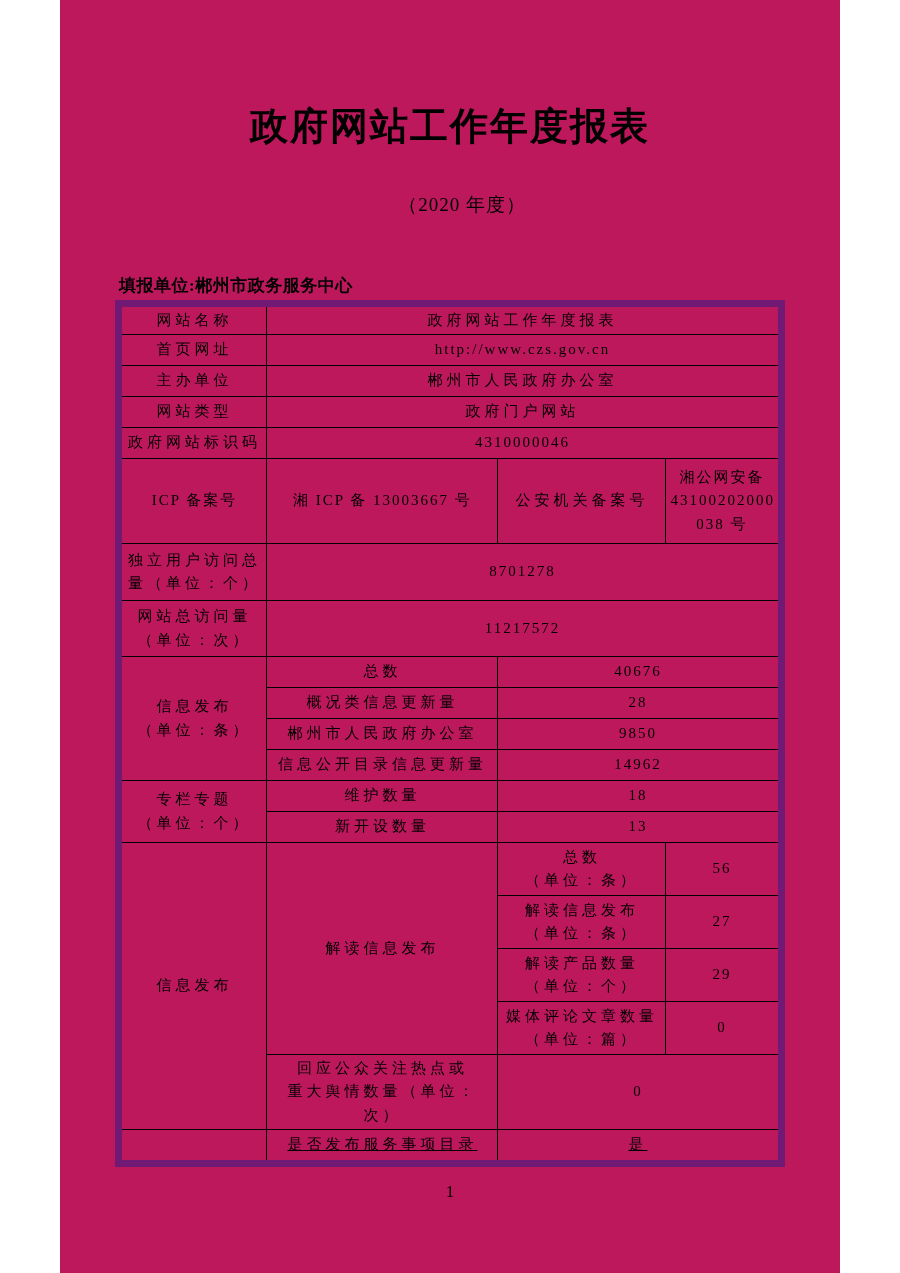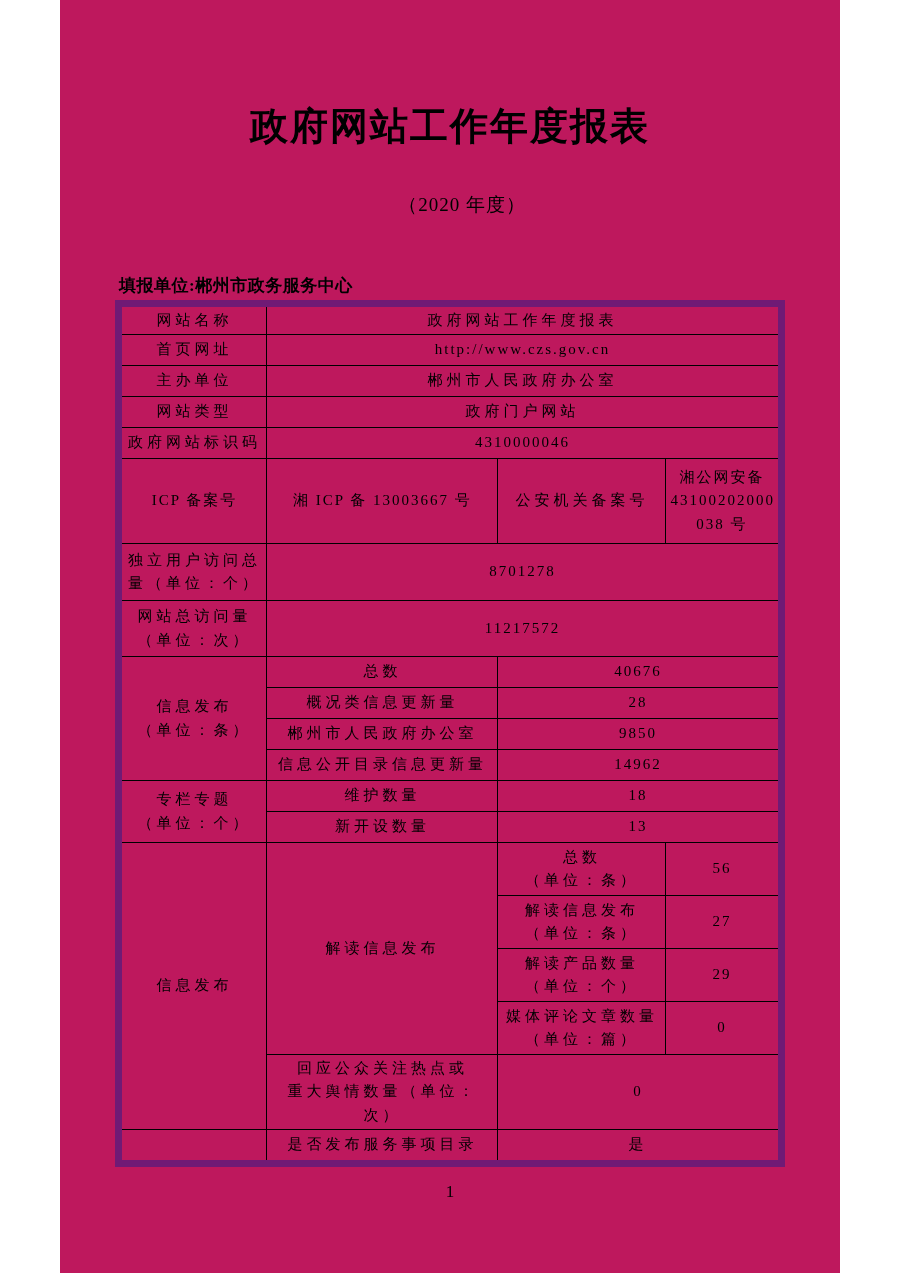--- a/index.html
+++ b/index.html
@@ -56,21 +56,21 @@
     overflow: hidden;
     box-sizing: border-box;
   }
   table.report td.num { letter-spacing: 2px; }
   .r31 { height: 31px; }
   .r85 { height: 85px; }
   .r57 { height: 57px; }
   .r56 { height: 56px; }
   .r53 { height: 53px; }
   .r71 { height: 71px; }
-  .r34 { height: 34px; }
+  .r34 { height: 34px; text-decoration: underline; }
   .page-number {
     position: absolute;
     top: 1182px;
     left: 0;
     width: 100%;
     text-align: center;
     font-size: 17px;
   }
 </style>
 </head>

